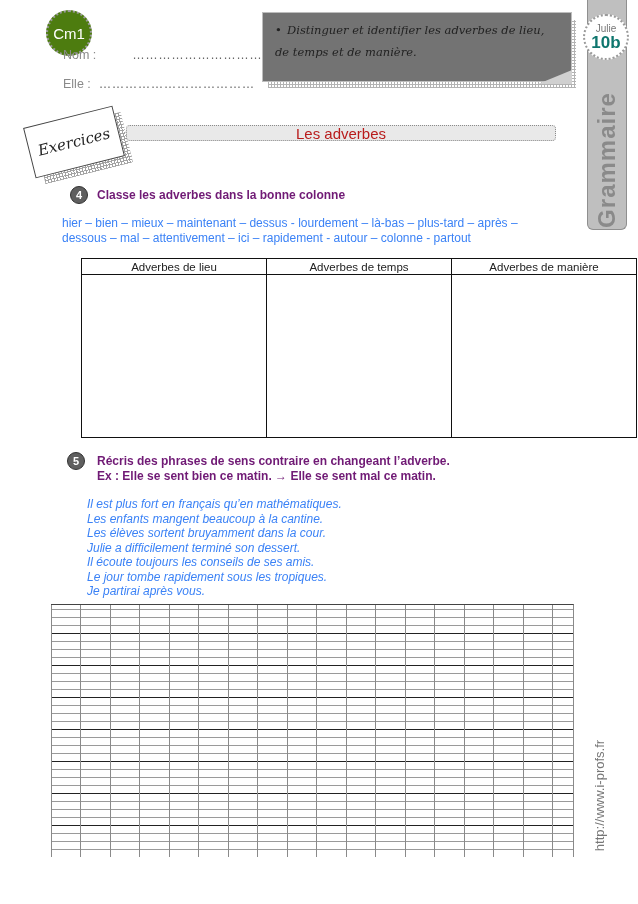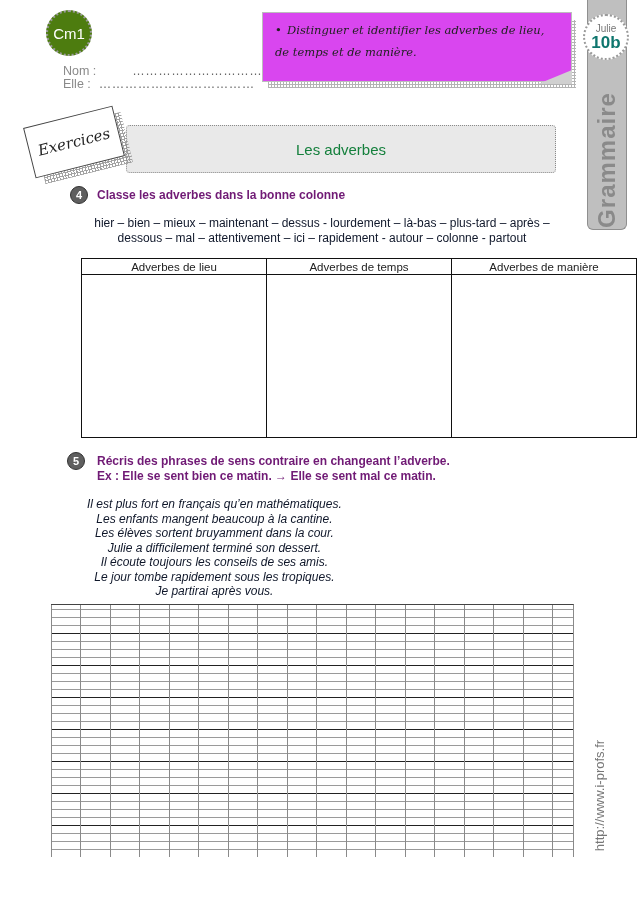--- a/index.html
+++ b/index.html
@@ -28,21 +28,21 @@
   
   .objective-shadow {
     left: 268px; top: 20px; width: 308px; height: 68px;
     background-image:
       repeating-linear-gradient(0deg, #9a9a9a 0 1px, transparent 1px 3px),
       repeating-linear-gradient(90deg, #9a9a9a 0 1px, transparent 1px 3px);
     opacity: .75;
   }
   .objective-card {
     left: 262px; top: 12px; width: 310px; height: 70px;
-    background: #d946ef; border: 1px solid #bdbdbd;
+    background: #737373; border: 1px solid #bdbdbd;
     box-sizing: border-box; padding: 6px 10px 6px 12px;
     font-family: "DejaVu Serif", serif; font-style: italic;
     font-size: 11.5px; line-height: 22px; color: #222;
   }
   .objective-card .bullet { display: inline-block; width: 12px; font-style: normal; }
   .fold {
     left: 538px; top: 70px; width: 0; height: 0;
     border-left: 34px solid transparent; border-bottom: 14px solid #d0d0d0;
   }
 
@@ -80,37 +80,37 @@
   }
   .ex-tag {
     left: 28px; top: 116px; width: 92px; height: 52px; transform: rotate(-14deg);
     background: #fff; border: 1px solid #444; box-sizing: border-box;
     display: flex; align-items: center; justify-content: center;
     font-family: "DejaVu Serif", serif; font-style: italic; font-size: 15px; color: #222;
   }
 
   
   .title-banner {
-    left: 126px; top: 125px; width: 430px; height: 48px;
+    left: 126px; top: 125px; width: 430px; height: 16px;
     background: #e9e9e9; border: 1px dotted #8a8a8a; border-radius: 4px;
     box-sizing: border-box; display: flex; align-items: center; justify-content: center;
-    font-family: "Liberation Sans", sans-serif; font-size: 15px; color: #15803d;
+    font-family: "Liberation Sans", sans-serif; font-size: 15px; color: #b91c1c;
   }
 
   .step-circle {
     width: 18px; height: 18px; border-radius: 50%;
     background: #5f5f5f; color: #fff; border: 1px solid #333; box-sizing: border-box;
     display: flex; align-items: center; justify-content: center;
     font-family: "Liberation Sans", sans-serif; font-weight: bold; font-size: 11px;
   }
   .instr {
     font-family: "Liberation Sans", sans-serif; font-weight: bold; font-size: 12px; color: #701a75;
   }
   .body-text {
-    font-family: "Liberation Sans", sans-serif; font-size: 12px; color: #0f172a; line-height: 14.5px; text-align: center;
+    font-family: "Liberation Sans", sans-serif; font-size: 12px; color: #3b82f6; line-height: 14.5px;
   }
 
   
   .sort-table {
     left: 81px; top: 258px; width: 556px; height: 180px;
     border-collapse: collapse; table-layout: fixed;
   }
   .sort-table th, .sort-table td { border: 1px solid #111; }
   .sort-table th {
     height: 15px; padding: 0; font-weight: normal; font-size: 11.5px;
@@ -137,21 +137,21 @@
   .url-label span {
     transform: rotate(-90deg); white-space: nowrap;
     font-family: "Liberation Sans", sans-serif; font-size: 13px; color: #777;
   }
 </style>
 </head>
 <body>
 
 <div class="abs level-badge">Cm1</div>
 
-<div class="abs field-row" style="left:63px; top:64px;gap:36px;">
+<div class="abs field-row" style="left:63px; top:48px;gap:36px;">
   <span>Nom :</span>
   <span class="dots">………………………………</span>
 </div>
 <div class="abs field-row" style="left:63px; top:77px;">
   <span>Elle :</span>
   <span class="dots">………………………………</span>
 </div>
 
 <div class="abs objective-shadow"></div>
 <div class="abs objective-card">

